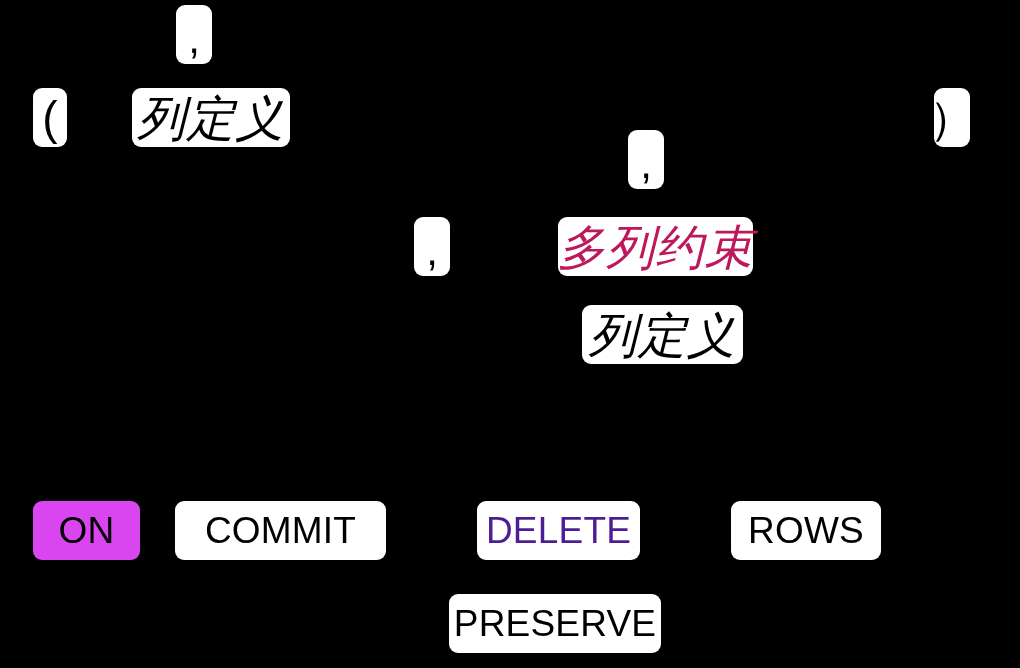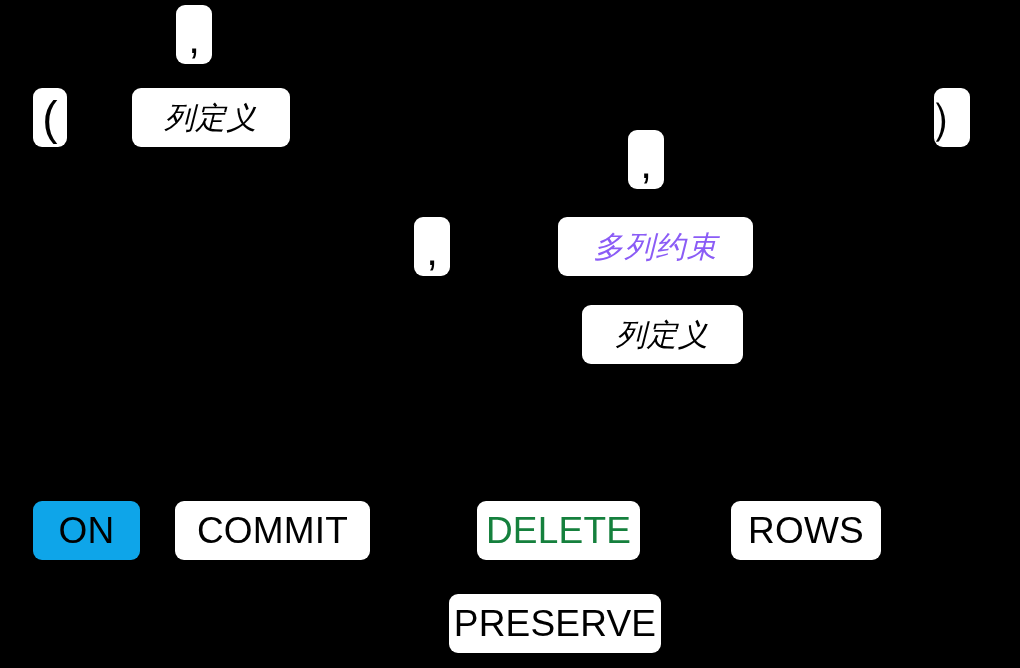--- a/index.html
+++ b/index.html
@@ -47,21 +47,21 @@
     align-items: flex-end;
     padding-bottom: 4px;
     font-size: 42px;
   }
   .node.punct.paren {
     align-items: center;
     font-size: 46px;
   }
   
   .node.nonterminal {
-    font-size: 30px;
+    font-size: 48px;
     font-style: italic;
     font-weight: 400;
     font-family: "DejaVu Sans", "Liberation Sans", sans-serif;
     letter-spacing: 1px;
   }
   
   #rails {
     position: absolute;
     left: 0;
     top: 0;
@@ -114,33 +114,33 @@
       </div>
       <div class="node punct paren" style="left: 934px; top: 88px; width: 36px; height: 59px; background: rgb(255, 255, 255); color: rgb(0, 0, 0);">
         <span>）</span>
       </div>
       <div class="node punct comma" style="left: 628px; top: 130px; width: 36px; height: 59px; background: rgb(255, 255, 255); color: rgb(0, 0, 0);">
         <span>,</span>
       </div>
       <div class="node punct comma" style="left: 414px; top: 217px; width: 36px; height: 59px; background: rgb(255, 255, 255); color: rgb(0, 0, 0);">
         <span>,</span>
       </div>
-      <div class="node nonterminal" style="left: 558px; top: 217px; width: 195px; height: 59px; background: rgb(255, 255, 255); color: #8b5cf6;">
+      <div class="node nonterminal" style="left: 558px; top: 217px; width: 195px; height: 59px; background: rgb(255, 255, 255); color: #be185d;">
         <span>多列约束</span>
       </div>
       <div class="node nonterminal" style="left: 582px; top: 305px; width: 161px; height: 59px; background: rgb(255, 255, 255); color: rgb(0, 0, 0);">
         <span>列定义</span>
       </div>
-      <div class="node keyword" style="left: 33px; top: 501px; width: 107px; height: 59px; background: #0ea5e9; color: rgb(0, 0, 0);">
+      <div class="node keyword" style="left: 33px; top: 501px; width: 107px; height: 59px; background: #d946ef; color: rgb(0, 0, 0);">
         <span>ON</span>
       </div>
-      <div class="node keyword" style="left: 175px; top: 501px; width: 195px; height: 59px; background: rgb(255, 255, 255); color: rgb(0, 0, 0);">
+      <div class="node keyword" style="left: 175px; top: 501px; width: 211px; height: 59px; background: rgb(255, 255, 255); color: rgb(0, 0, 0);">
         <span>COMMIT</span>
       </div>
-      <div class="node keyword" style="left: 477px; top: 501px; width: 163px; height: 59px; background: rgb(255, 255, 255); color: #15803d; text-align: right;">
+      <div class="node keyword" style="left: 477px; top: 501px; width: 163px; height: 59px; background: rgb(255, 255, 255); color: #4c1d95; text-align: right;">
         <span>DELETE</span>
       </div>
       <div class="node keyword" style="left: 731px; top: 501px; width: 150px; height: 59px; background: rgb(255, 255, 255); color: rgb(0, 0, 0); text-align: right;">
         <span>ROWS</span>
       </div>
       <div class="node keyword" style="left: 449px; top: 594px; width: 212px; height: 59px; background: rgb(255, 255, 255); color: rgb(0, 0, 0); text-align: right;">
         <span>PRESERVE</span>
       </div>
     </div>
 

